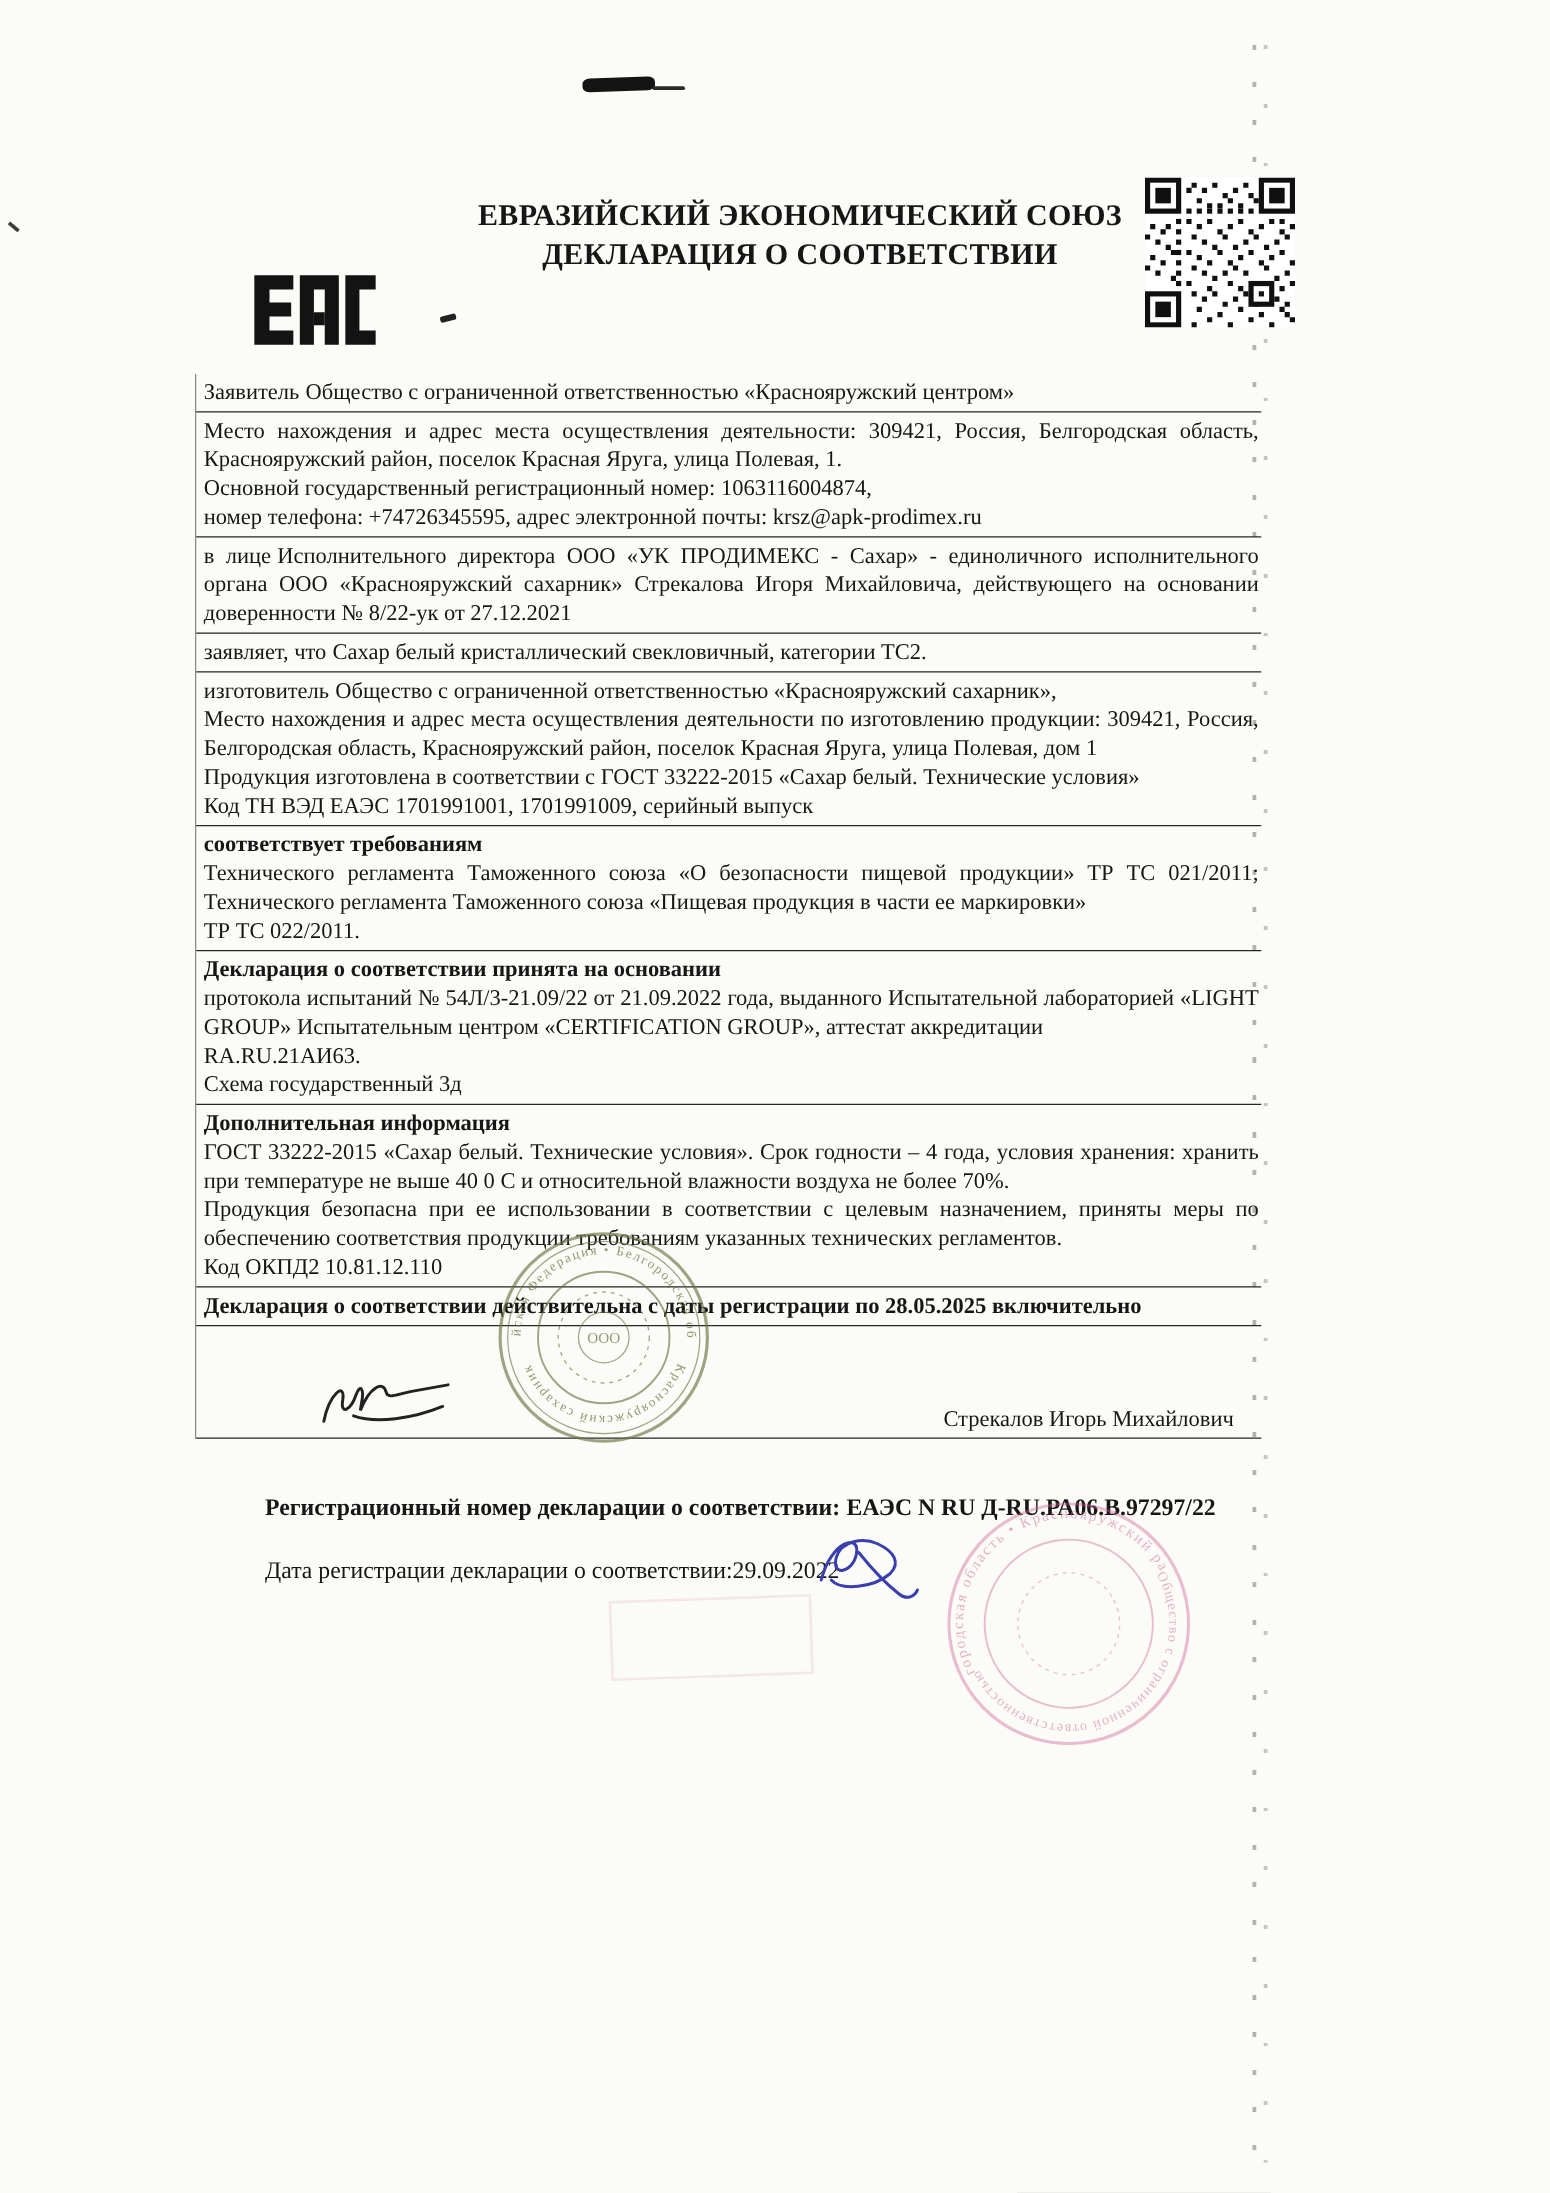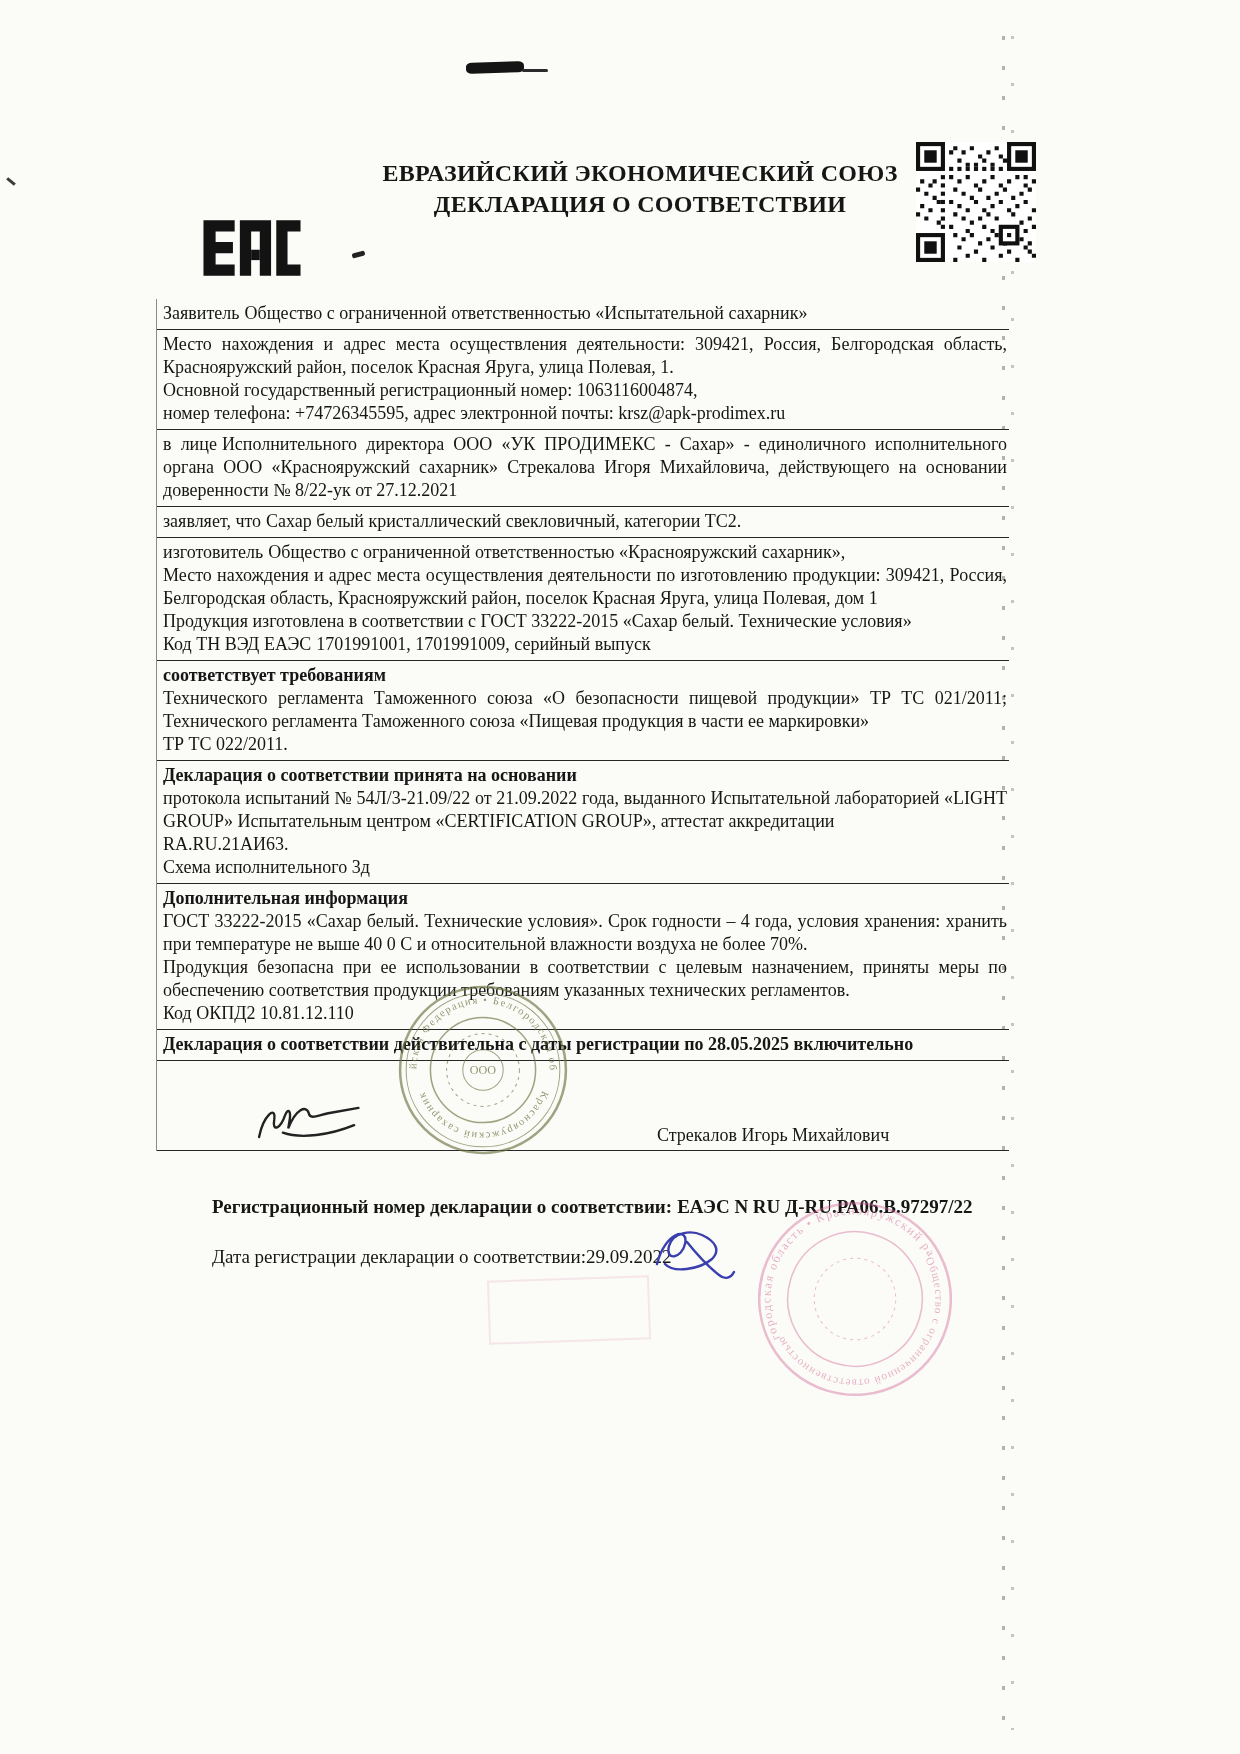--- a/index.html
+++ b/index.html
@@ -14,21 +14,21 @@
   .sr{position:absolute;width:1px;height:1px;overflow:hidden;clip:rect(0 0 0 0)}
   
   .content{position:absolute;left:156px;top:299px;width:853px;font-size:18px;line-height:23px}
   .bordered{border-left:1px solid rgba(45,45,45,.55)}
   .sec{border-bottom:1px solid #262626;padding:3px 2px 4px 6px}
   .sec p{margin:0;text-align:justify}
   .b{font-weight:bold}
   .lbl{font-weight:normal;padding-right:5px}
   
   .sigzone{position:relative;height:90px;border-bottom:1px solid #262626}
-  .signame{position:absolute;left:500px;bottom:3px;width:330px;text-align:left;font-size:18px}
+  .signame{position:absolute;left:500px;bottom:3px;width:330px;text-align:right;font-size:18px}
   .handsig-black{position:absolute;left:95px;bottom:0px;width:120px;height:54px}
   .stamp-green{position:absolute;left:235px;top:-82px;width:182px;height:182px;opacity:.85}
   .labels{position:relative;height:28px;font-size:16px}
   .labels span{position:absolute;top:4px}
   .lab-sign{left:95px}.lab-mp{left:292px}.lab-fio{left:556px}
   .reg{margin:44px 0 0 56px;font-weight:bold;font-size:19px}
   .reg .val{padding-left:5px}
   .date{margin:27px 0 0 56px;font-weight:normal;font-size:19px}
   
   .pen-blue{position:absolute;left:635px;top:1220px;width:115px;height:75px}
@@ -113,21 +113,21 @@
       </g>
       <rect x="21" y="21" width="3" height="3" fill="#ffffff"></rect>
       <rect x="22" y="22" width="1" height="1" fill="#101010"></rect>
     </svg>
   </div>
 
   <div class="content">
     <div class="bordered">
 
       <div class="sec">
-        <p><span class="lbl">Заявитель</span><span>Общество с ограниченной ответственностью «Испытательной сахарник»</span></p>
+        <p><span class="lbl">Заявитель</span><span>Общество с ограниченной ответственностью «Краснояружский центром»</span></p>
       </div>
 
       <div class="sec">
         <p>Место нахождения и адрес места осуществления деятельности: 309421, Россия, Белгородская область, Краснояружский район, поселок Красная Яруга, улица Полевая, 1.</p>
         <p>Основной государственный регистрационный номер: 1063116004874,</p>
         <p>номер телефона: +74726345595, адрес электронной почты: krsz@apk-prodimex.ru</p>
       </div>
 
       <div class="sec">
         <p><span class="lbl">в лице</span><span>Исполнительного директора ООО «УК ПРОДИМЕКС - Сахар» - единоличного исполнительного органа ООО «Краснояружский сахарник» Стрекалова Игоря Михайловича, действующего на основании доверенности № 8/22-ук от 27.12.2021</span></p>
@@ -147,21 +147,21 @@
       <div class="sec">
         <p class="b">соответствует требованиям</p>
         <p>Технического регламента Таможенного союза «О безопасности пищевой продукции» ТР ТС 021/2011; Технического регламента Таможенного союза «Пищевая продукция в части ее маркировки»</p>
         <p>ТР ТС 022/2011.</p>
       </div>
 
       <div class="sec">
         <p class="b">Декларация о соответствии принята на основании</p>
         <p>протокола испытаний № 54Л/3-21.09/22 от 21.09.2022 года, выданного Испытательной лабораторией «LIGHT GROUP» Испытательным центром «CERTIFICATION GROUP», аттестат аккредитации</p>
         <p>RA.RU.21АИ63.</p>
-        <p>Схема исполнительного 3д</p>
+        <p>Схема государственный 3д</p>
       </div>
 
       <div class="sec">
         <p class="b">Дополнительная информация</p>
         <p>ГОСТ 33222-2015 «Сахар белый. Технические условия». Срок годности – 4 года, условия хранения: хранить при температуре не выше 40 0 С и относительной влажности воздуха не более 70%.</p>
         <p>Продукция безопасна при ее использовании в соответствии с целевым назначением, приняты меры по обеспечению соответствия продукции требованиям указанных технических регламентов.</p>
         <p>Код ОКПД2 10.81.12.110</p>
       </div>
 
       <div class="sec">

